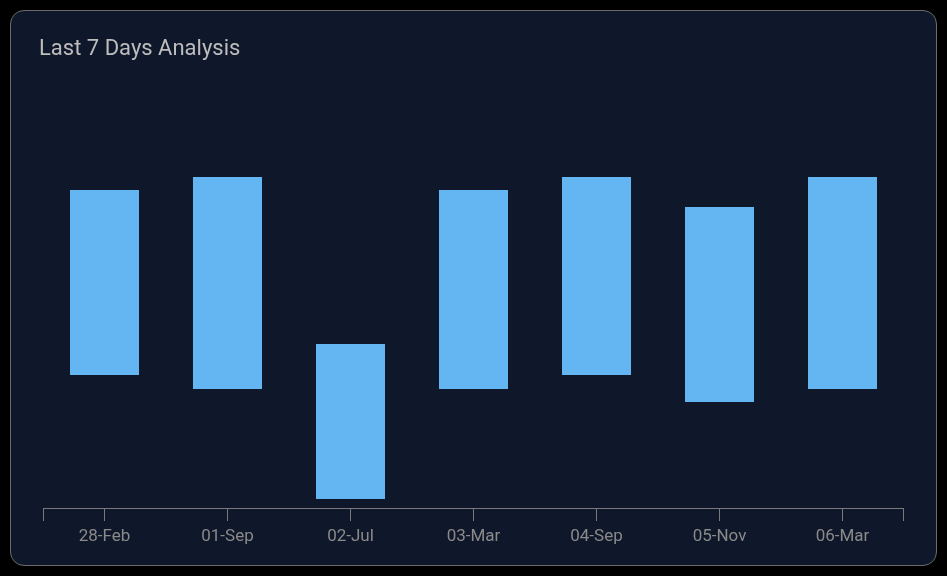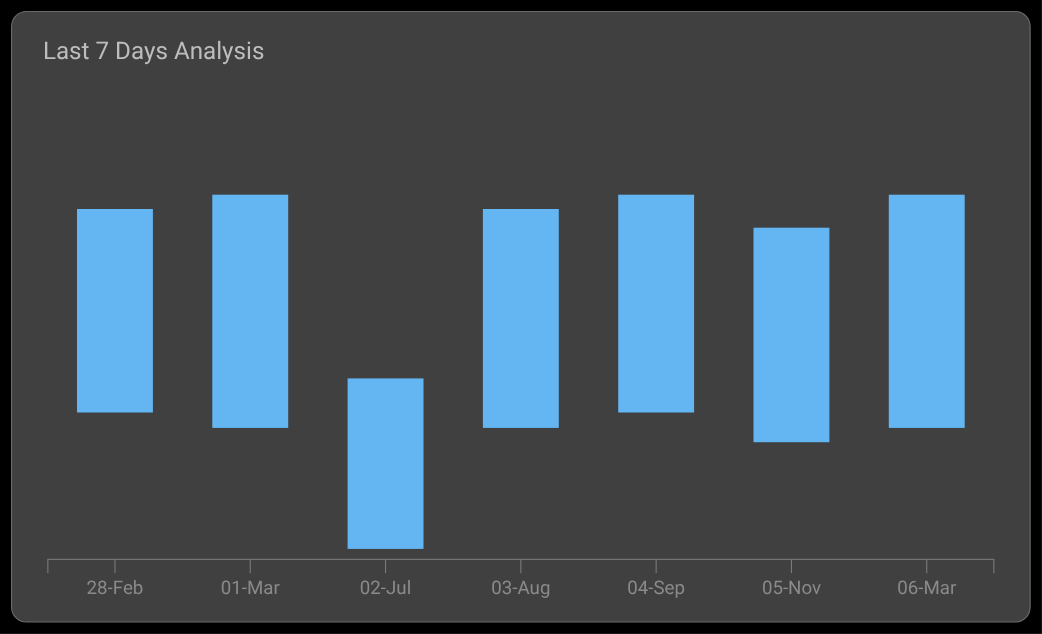--- a/index.html
+++ b/index.html
@@ -9,21 +9,21 @@
       height: 576px;
       font-family: -apple-system, BlinkMacSystemFont, "Segoe UI", Roboto, "Helvetica Neue", Arial, sans-serif;
       overflow: hidden;
     }
     .chart-card {
       position: absolute;
       top: 10px;
       left: 10px;
       right: 10px;
       bottom: 10px;
-      background: #404040;
+      background: #0f172a;
       border: 1px solid #6b6b6b;
       border-radius: 14px;
       padding: 24px 28px 20px 28px;
       display: flex;
       flex-direction: column;
     }
     .chart-title {
       color: #bdbdbd;
       font-size: 22px;
       font-weight: 400;
@@ -133,29 +133,29 @@
       <span class="edge-tick-right"></span>
     </div>
 
     <div class="ticks">
       <div class="tick-slot">
         <span class="tick-mark"></span>
         <span class="tick-label">28-Feb</span>
       </div>
       <div class="tick-slot">
         <span class="tick-mark"></span>
-        <span class="tick-label">01-Mar</span>
+        <span class="tick-label">01-Sep</span>
       </div>
       <div class="tick-slot">
         <span class="tick-mark"></span>
         <span class="tick-label">02-Jul</span>
       </div>
       <div class="tick-slot">
         <span class="tick-mark"></span>
-        <span class="tick-label">03-Aug</span>
+        <span class="tick-label">03-Mar</span>
       </div>
       <div class="tick-slot">
         <span class="tick-mark"></span>
         <span class="tick-label">04-Sep</span>
       </div>
       <div class="tick-slot">
         <span class="tick-mark"></span>
         <span class="tick-label">05-Nov</span>
       </div>
       <div class="tick-slot">

